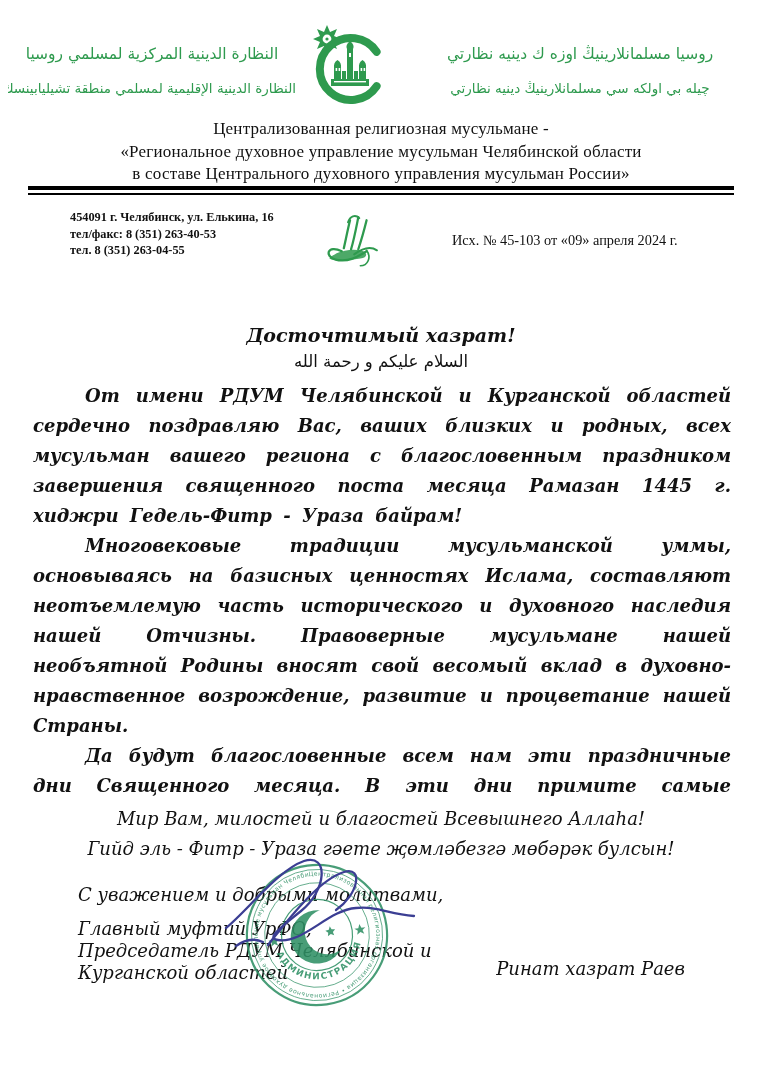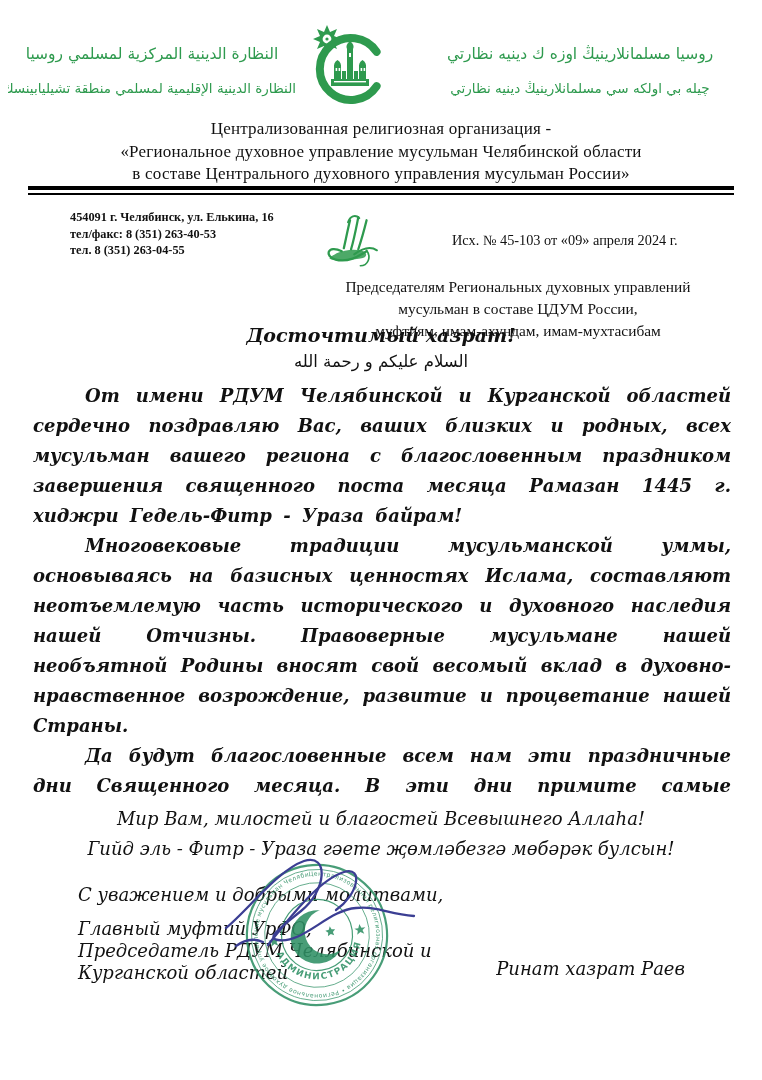--- a/index.html
+++ b/index.html
@@ -97,21 +97,21 @@
       </svg>
     </div>
 
     <div class="ar-block ar-right">
       <div class="ar-line1">روسيا مسلمانلارينيڭ اوزه ك دينيه نظارتي</div>
       <div class="ar-line2">چيله بي اولكه سي مسلمانلارينيڭ دينيه نظارتي</div>
     </div>
   </div>
 
   <div class="org-title">
-    <div>Централизованная религиозная организация -</div>
+    <div>Централизованная религиозная мусульмане -</div>
     <div>«Региональное духовное управление мусульман Челябинской области</div>
     <div>в составе Центрального духовного управления мусульман России»</div>
   </div>
 
   <div class="divider"></div>
 
   <div class="contact">
     <div>454091 г. Челябинск, ул. Елькина, 16</div>
     <div>тел/факс: 8 (351) 263-40-53</div>
     <div>тел. 8 (351) 263-04-55</div>
@@ -125,25 +125,20 @@
       <path d="M28 10 C30 4 35 2 39 6" stroke-width="1.8"></path>
       <path d="M22 38 C8 31 5 43 16 46 C28 49 38 43 46 38" stroke-width="2.2"></path>
       <path d="M34 41 C42 35 50 33 56 37" stroke-width="2"></path>
       <path d="M46 37 C51 44 47 52 40 52" stroke-width="1.6"></path>
       <path d="M10 45 C16 38 30 35 40 37 C48 39 47 44 40 45 C30 46.5 18 47.5 12 46 Z" fill="#2e9a4e" stroke="none" opacity=".85"></path>
     </svg>
   </div>
 
   <div class="ref-line">Исх. № 45-103 от «09» апреля 2024 г.</div>
 
-  <div class="recipient">
-    <div>Председателям Региональных духовных управлений</div>
-    <div>мусульман в составе ЦДУМ России,</div>
-    <div>муфтиям, имам-ахундам, имам-мухтасибам</div>
-  </div>
 
   <div class="salutation">Досточтимый хазрат!</div>
   <div class="ar-greeting">السلام عليكم و رحمة الله</div>
 
   <div class="body-text">
     <p>От имени РДУМ Челябинской и Курганской областей сердечно поздравляю Вас, ваших близких и родных, всех мусульман вашего региона с благословенным праздником завершения священного поста месяца Рамазан 1445 г. хиджри Гедель-Фитр - Ураза байрам!</p>
     <p>Многовековые традиции мусульманской уммы, основываясь на базисных ценностях Ислама, составляют неотъемлемую часть исторического и духовного наследия нашей Отчизны. Правоверные мусульмане нашей необъятной Родины вносят свой весомый вклад в духовно-нравственное возрождение, развитие и процветание нашей Страны.</p>
     <p>Да будут благословенные всем нам эти праздничные дни Священного месяца. В эти дни примите самые сердечные поздравления и искренние пожелания доброго здравия, счастья, благополучия, мира и процветания Нашей Отчизны.</p>
 
   </div>

